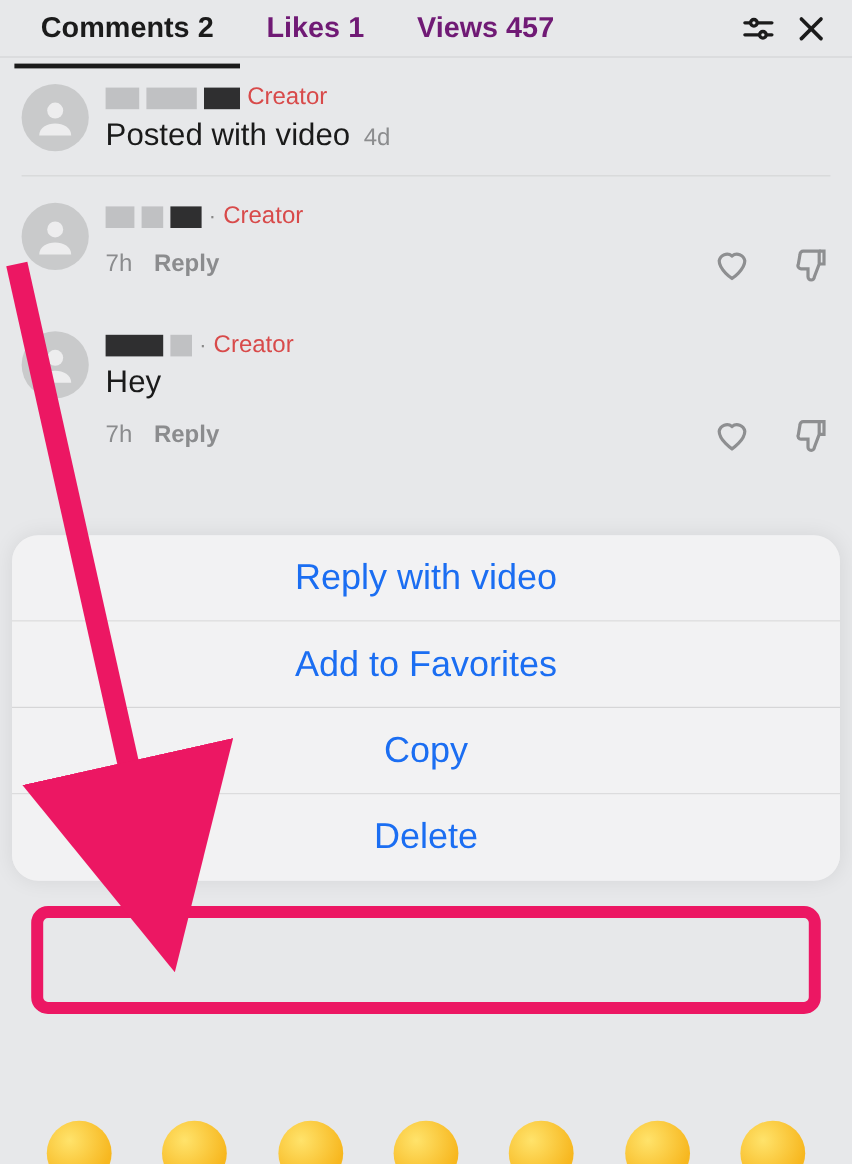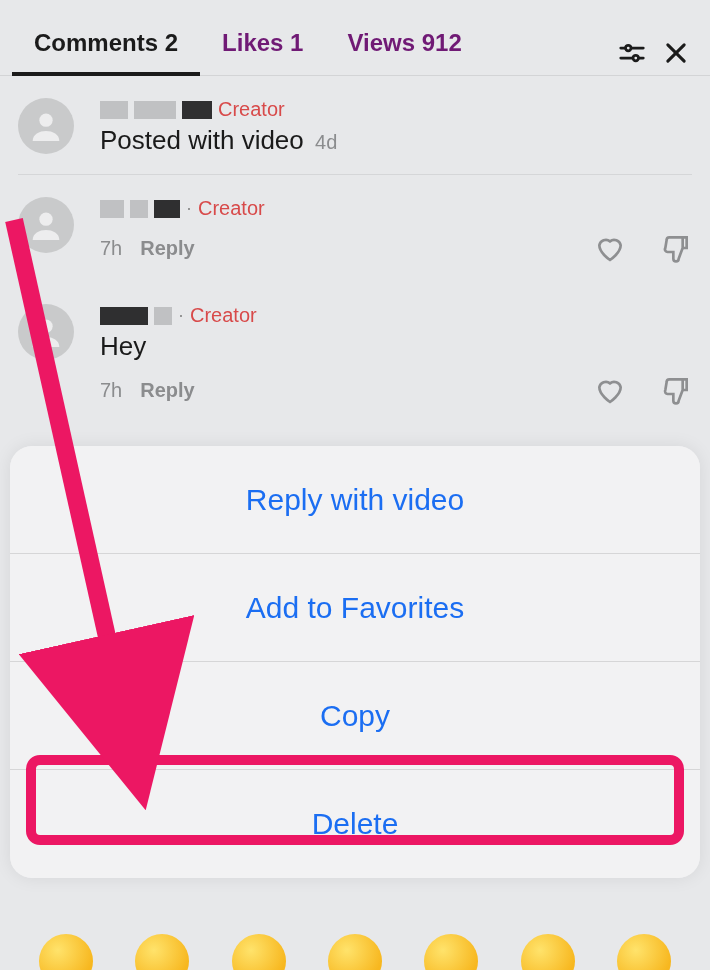--- a/index.html
+++ b/index.html
@@ -1,39 +1,38 @@
 <!DOCTYPE html>
 <html><head>
 <meta charset="utf-8">
 <style>
   * { box-sizing: border-box; margin: 0; padding: 0; }
   html, body { width: 710px; height: 970px; overflow: hidden; font-family: -apple-system, Helvetica, Arial, sans-serif; }
   body { background: #e7e8ea; position: relative; }
 
   .tabs {
-    display: flex; align-items: flex-end; height: 63px; padding: 0 12px;
+    display: flex; align-items: center; height: 48px; padding: 0 12px;
     border-bottom: 1px solid #d3d4d6;
-    margin-top: 13px;
   }
   .tab {
     padding: 0 22px; height: 64px; display: flex; align-items: center;
     font-size: 24px; font-weight: 700; color: #701a75; cursor: pointer;
     position: relative;
   }
   .tab.active { color: #1b1b1b; }
   .tab.active::after {
     content: ""; position: absolute; left: 0; right: 0; bottom: -1px;
     height: 4px; background: #1b1b1b;
   }
   .tab-spacer { flex: 1; }
   .iconbtn { width: 44px; height: 44px; display: flex; align-items: center; justify-content: center; cursor: pointer; color: #1b1b1b; }
 
   .comments { padding: 0 18px; }
   .comment {
-    display: flex; gap: 26px; padding: 22px 0 18px;
+    display: flex; gap: 14px; padding: 22px 0 18px;
     border-bottom: 1px solid #d5d6d8;
   }
   .comment.noborder { border-bottom: none; }
   .avatar {
     width: 56px; height: 56px; border-radius: 50%; background: #c9cacb;
     display: flex; align-items: center; justify-content: center; color: #ededee;
   }
   .cbody { flex: 1; }
   .topline { display: flex; align-items: center; gap: 6px; font-size: 20px; color: #666; }
   .redact { background: #2f2f30; height: 18px; display: inline-block; }
@@ -45,21 +44,21 @@
   .meta .reply { font-weight: 700; cursor: pointer; }
   .actions { display: flex; gap: 34px; align-items: center; color: #8e8f91; }
   .likebtn { display:flex; align-items:center; cursor:pointer; }
 
   .sheet {
     position: absolute; left: 10px; right: 10px; top: 446px;
     background: #efeff0; border-radius: 22px; overflow: hidden;
     box-shadow: 0 0 18px rgba(0,0,0,0.08);
   }
   .sheet-item {
-    height: 108px; display: flex; align-items: center; justify-content: center;
+    height: 72px; display: flex; align-items: center; justify-content: center;
     font-size: 30px; color: #1b6ef2; border-bottom: 1px solid #d6d6d7;
     background: #f2f2f3; cursor: pointer;
   }
   .sheet-item:last-child { border-bottom: none; }
 
   .highlight {
     position: absolute; border: 10px solid #ec1763; border-radius: 14px;
     left: 26px; right: 26px; top: 755px; height: 90px; pointer-events: none;
   }
   .arrow { position: absolute; left: 0; top: 0; pointer-events: none; }
@@ -79,21 +78,21 @@
 <body>
 
 <div class="tabs">
   <div class="tab active">
     <span>Comments</span>&nbsp;<span>2</span>
   </div>
   <div class="tab">
     <span>Likes</span>&nbsp;<span>1</span>
   </div>
   <div class="tab">
-    <span>Views</span>&nbsp;<span>912</span>
+    <span>Views</span>&nbsp;<span>457</span>
   </div>
   <div class="tab-spacer"></div>
   <div class="iconbtn">
     <svg width="30" height="30" viewBox="0 0 24 24" fill="none" stroke="currentColor" stroke-width="2.2" stroke-linecap="round">
       <line x1="3" y1="8" x2="21" y2="8"></line>
         <circle cx="9" cy="8" r="2.2" fill="#e7e8ea"></circle>
       <line x1="3" y1="16" x2="21" y2="16"></line>
         <circle cx="15" cy="16" r="2.2" fill="#e7e8ea"></circle>
     </svg>
   </div>

